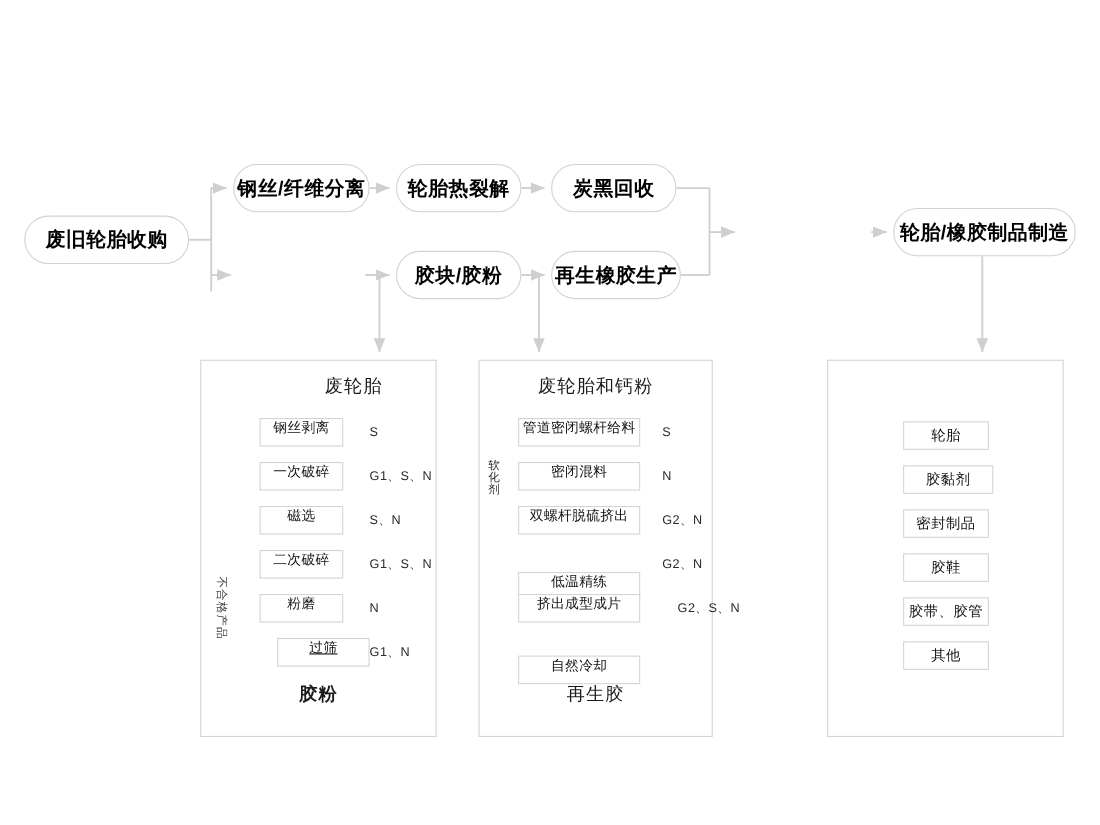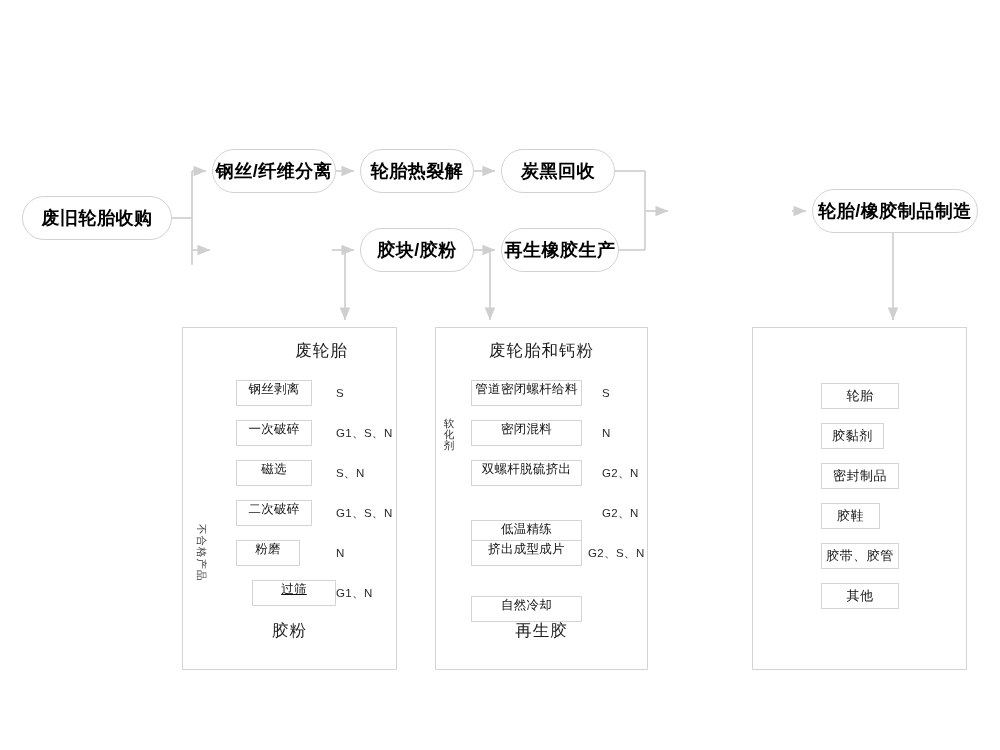--- a/index.html
+++ b/index.html
@@ -239,33 +239,33 @@
   <div class="step" style="left:236px; top:460px; width:76px;">
     <span>磁选</span>
   </div>
   <div class="out-label" style="left:336px; top:468px;">S、N</div>
 
   <div class="step" style="left:236px; top:500px; width:76px;">
     <span>二次破碎</span>
   </div>
   <div class="out-label" style="left:336px; top:508px;">G1、S、N</div>
 
-  <div class="step" style="left:236px; top:540px; width:64px;">
+  <div class="step" style="left:236px; top:540px; width:76px;">
     <span>粉磨</span>
   </div>
   <div class="out-label" style="left:336px; top:548px;">N</div>
 
   <div class="step" style="left:252px; top:580px; width:84px;text-decoration:underline;">
     <span>过筛</span>
   </div>
   <div class="out-label" style="left:336px; top:588px;">G1、N</div>
 
   <div class="vert-rot" style="left:208px; top:524px;">不合格产品</div>
 
-  <div class="panel-foot" style="left:182px; top:620px; width:215px;">胶粉</div>
+  <div class="panel-foot" style="left:182px; top:620px; width:215px;font-weight:bold;">胶粉</div>
 
   <div class="panel" style="left:435px; top:327px; width:213px; height:343px;"></div>
   <div class="panel-title" style="left:435px; top:340px; width:213px;">废轮胎和钙粉</div>
 
   <div class="step" style="left:471px; top:380px; width:111px;">
     <span>管道密闭螺杆给料</span>
   </div>
   <div class="out-label" style="left:602px; top:388px;">S</div>
 
   <div class="step" style="left:471px; top:420px; width:111px;">
@@ -281,40 +281,40 @@
   <div class="out-label" style="left:602px; top:468px;">G2、N</div>
 
   <div class="step" style="left:471px; top:500px; width:111px;margin-top:20px;">
     <span>低温精练</span>
   </div>
   <div class="out-label" style="left:602px; top:508px;">G2、N</div>
 
   <div class="step" style="left:471px; top:540px; width:111px;">
     <span>挤出成型成片</span>
   </div>
-  <div class="out-label" style="left:588px; top:548px;">G2、S、N</div>
+  <div class="out-label" style="left:616px; top:548px;">G2、S、N</div>
 
   <div class="step" style="left:471px; top:580px; width:111px;margin-top:16px;">
     <span>自然冷却</span>
   </div>
 
   <div class="panel-foot" style="left:435px; top:620px; width:213px;">再生胶</div>
 
   <div class="panel" style="left:752px; top:327px; width:215px; height:343px;"></div>
 
   <div class="prod" style="left:821px; top:383px; width:78px;">
     <span>轮胎</span>
   </div>
-  <div class="prod" style="left:821px; top:423px; width:63px;">
+  <div class="prod" style="left:821px; top:423px; width:82px;">
     <span>胶黏剂</span>
   </div>
   <div class="prod" style="left:821px; top:463px; width:78px;">
     <span>密封制品</span>
   </div>
-  <div class="prod" style="left:821px; top:503px; width:59px;">
+  <div class="prod" style="left:821px; top:503px; width:78px;">
     <span>胶鞋</span>
   </div>
   <div class="prod" style="left:821px; top:543px; width:78px;">
     <span>胶带、胶管</span>
   </div>
   <div class="prod" style="left:821px; top:583px; width:78px;">
     <span>其他</span>
   </div>
 
 </div>

